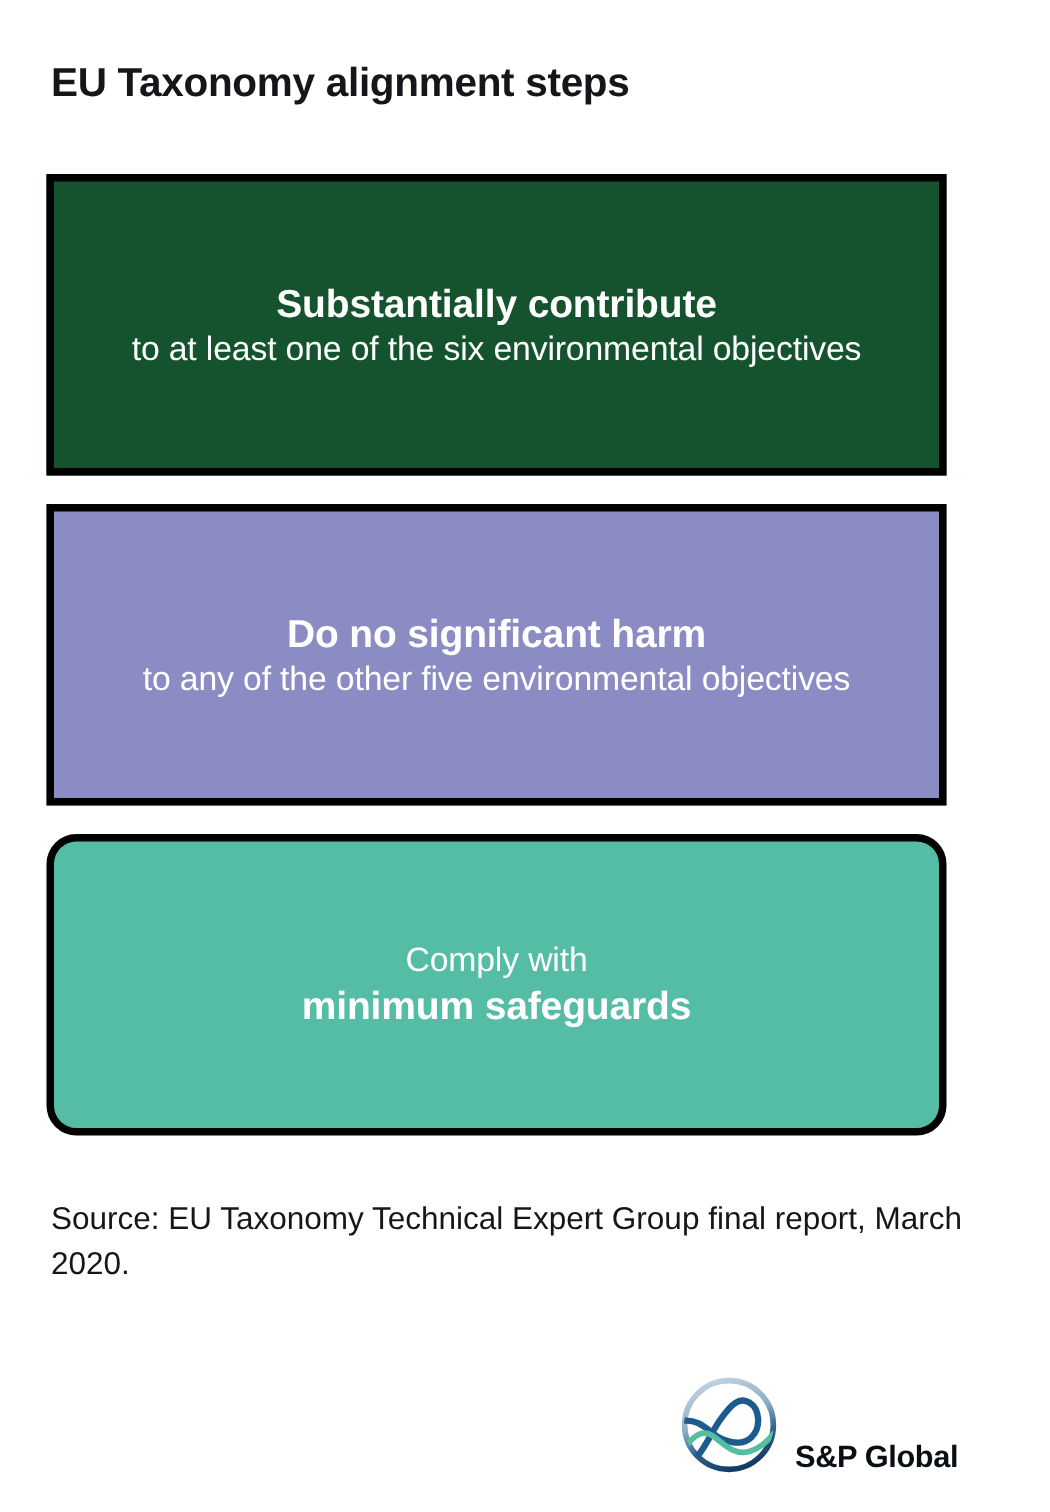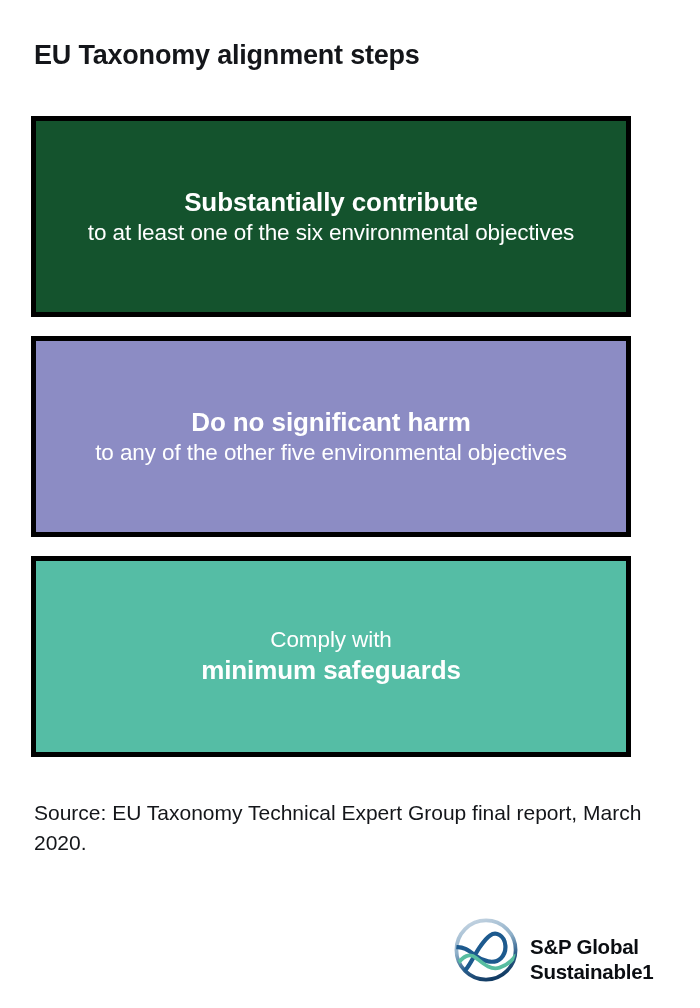--- a/index.html
+++ b/index.html
@@ -125,21 +125,21 @@
     <div class="step-box" style="background-color: #14532d; border-color: rgb(0, 0, 0);">
       <span class="step-line strong">Substantially contribute</span>
       <span class="step-line normal">to at least one of the six environmental objectives</span>
     </div>
 
     <div class="step-box" style="background-color: rgb(140, 140, 196); border-color: rgb(0, 0, 0);">
       <span class="step-line strong">Do no significant harm</span>
       <span class="step-line normal">to any of the other five environmental objectives</span>
     </div>
 
-    <div class="step-box" style="background-color: rgb(85, 189, 165); border-color: rgb(0, 0, 0);">
+    <div class="step-box" style="background-color: rgb(85, 189, 165); border-color: rgb(0, 0, 0); border-radius: 20px;">
       <span class="step-line normal">Comply with</span>
       <span class="step-line strong">minimum safeguards</span>
     </div>
 
   </div>
 
   <div class="source">Source: EU Taxonomy Technical Expert Group final report, March 2020.</div>
 
   <div class="logo">
     <svg class="logo-mark" viewBox="0 0 100 100">
@@ -158,17 +158,16 @@
       <circle cx="50" cy="50" r="43.5" fill="none" stroke="url(#ringGrad)" stroke-width="5.5"></circle>
 
       <g clip-path="url(#circClip)" fill="none" stroke-linecap="round">
         <path d="M4 86 C 20 92, 30 60, 42 44 C 52 30, 60 22, 70 28 C 80 34, 82 52, 72 62 C 62 72, 44 66, 34 58 C 24 50, 16 44, 4 46" stroke="#1d5a8e" stroke-width="6.2"></path>
         <path d="M6 74 C 16 58, 26 54, 36 62 C 46 70, 56 80, 70 76 C 80 73, 88 66, 94 58" stroke="#57bda0" stroke-width="5.6"></path>
       </g>
     </svg>
 
     <div class="logo-text">
       <span class="line1">S&amp;P Global</span>
-      <span class="line2">Sustainable1</span>
     </div>
   </div>
 
 </div>
 
 </body></html>

